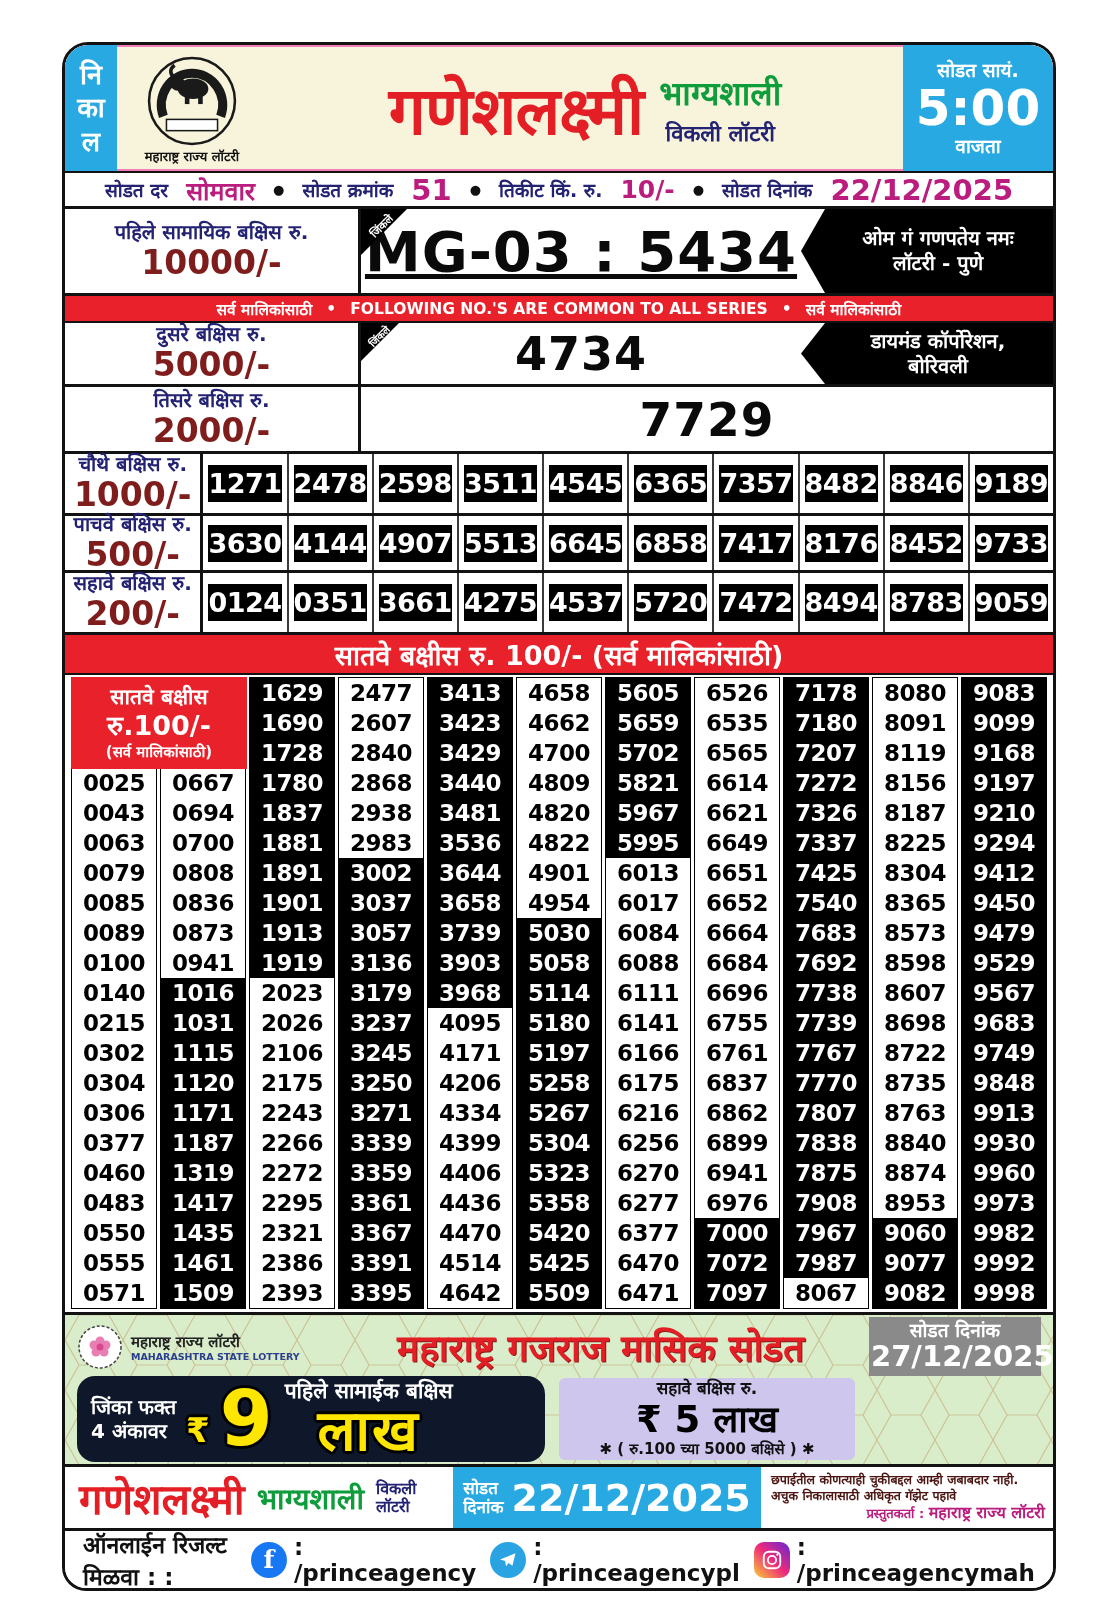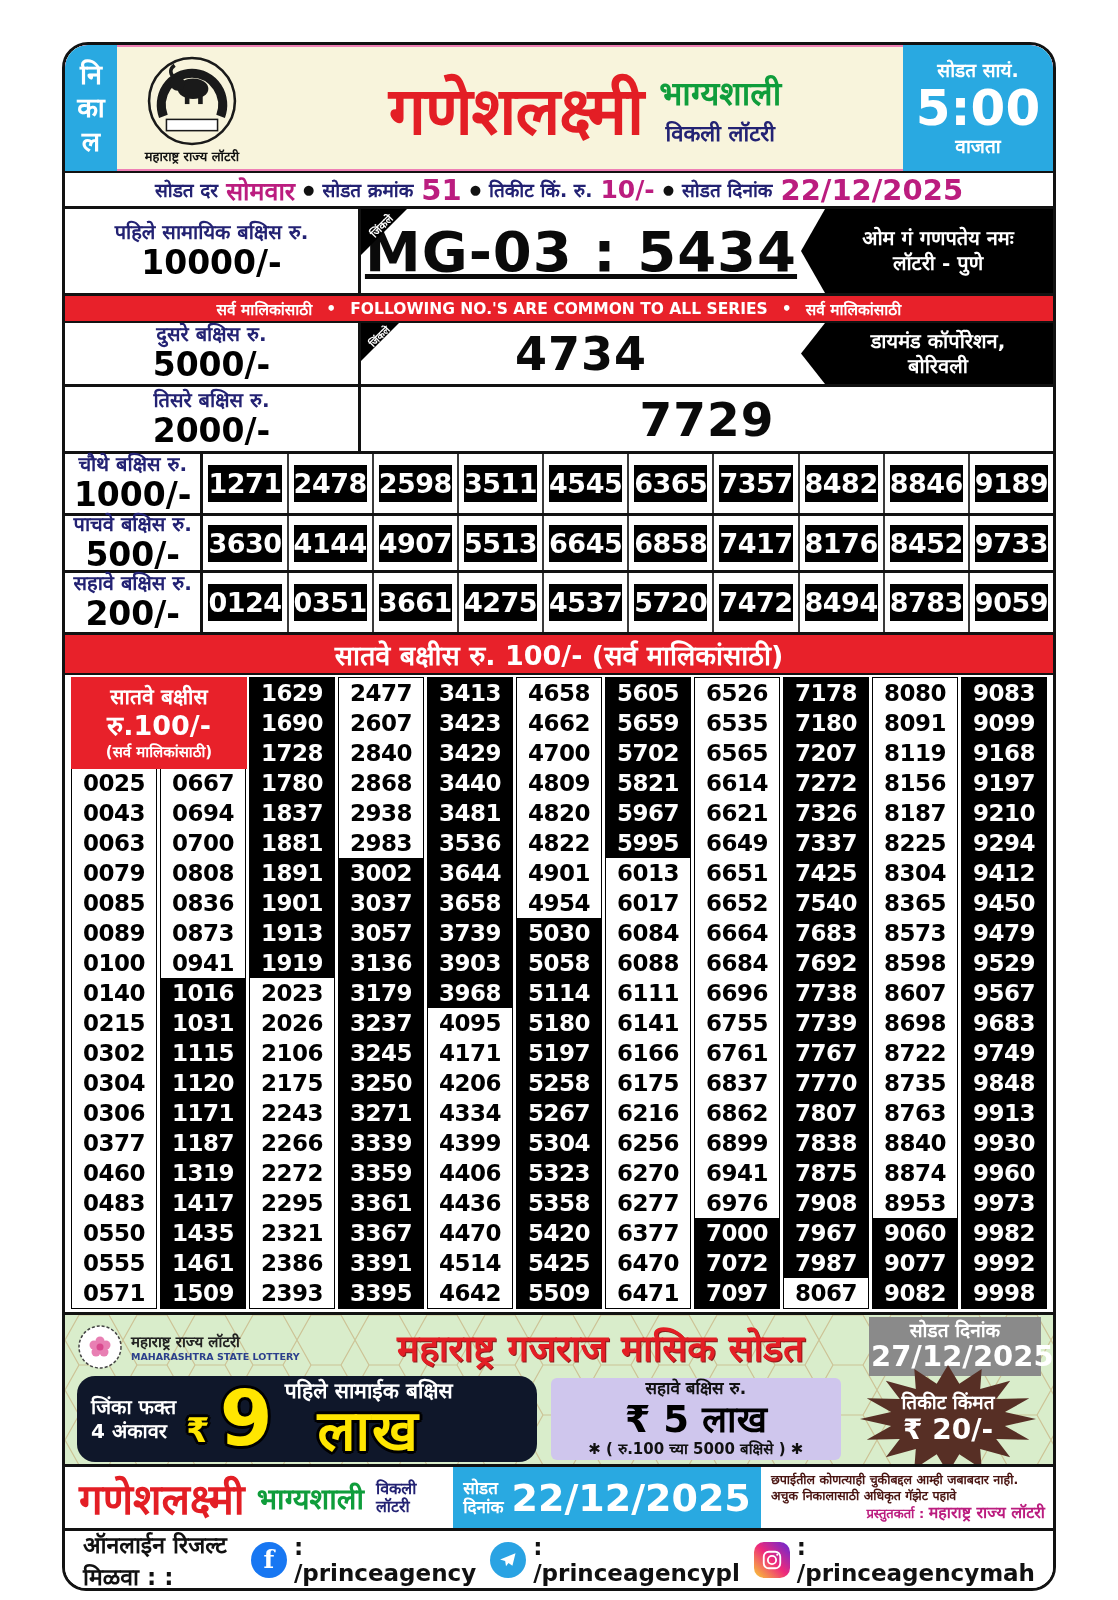--- a/index.html
+++ b/index.html
@@ -20,33 +20,33 @@
   .sub-stack { display:flex; flex-direction:column; align-items:center; gap:2px; }
   .sub1 { color:#0f9d3b; font-size:33px; font-weight:800; }
   .sub2 { color:#232273; font-size:22px; font-weight:700; }
   .timebox { width:150px; background:#29a9e1; border-radius:0 22px 0 0; display:flex; flex-direction:column;
              align-items:center; justify-content:center; color:#fff; }
   .timebox .t1 { font-size:19px; font-weight:700; }
   .timebox .t2 { font-size:50px; font-weight:800; line-height:1; }
   .timebox .t3 { font-size:19px; font-weight:700; }
 
   
-  .info-row { height:36px; display:flex; align-items:center; justify-content:center; gap:8px;
+  .info-row { height:36px; display:flex; align-items:center; justify-content:center; gap:18px;
               border-bottom:3px solid #121212; background:#fff; }
   .info-row .lbl { color:#232273; font-size:19px; font-weight:700; }
   .info-row .val { color:#bb1d7f; font-size:25px; font-weight:800; }
   .info-row .big { font-size:29px; }
   .info-row .dot { color:#111; font-size:13px; }
 
   
   .prow { display:flex; border-bottom:3px solid #121212; background:#fff; }
   .plabel { width:296px; border-right:3px solid #121212; display:flex; flex-direction:column;
             align-items:center; justify-content:center; line-height:1.15; }
   .plabel .pl { color:#232273; font-size:20px; font-weight:700; }
-  .plabel .pa { color:#000000; font-size:33px; font-weight:800; }
+  .plabel .pa { color:#7f1d1d; font-size:33px; font-weight:800; }
   .numbox { flex:1; position:relative; display:flex; align-items:center; justify-content:center; }
   .bignum { font-weight:800; color:#0a0a0a; letter-spacing:1px; }
   .corner { position:absolute; top:0; left:0; width:0; height:0;
             border-top:46px solid #000; border-right:46px solid transparent; }
   .corner-txt { position:absolute; top:9px; left:-4px; width:48px; text-align:center; transform:rotate(-45deg);
                 color:#fff; font-size:11px; font-weight:700; }
   .tag { width:252px; background:#000; color:#fff; display:flex; flex-direction:column; align-items:center;
          justify-content:center; clip-path:polygon(0 50%, 24px 0, 100% 0, 100% 100%, 24px 100%);
          padding-left:22px; line-height:1.25; }
   .tag span { font-size:20px; font-weight:700; text-align:center; }
@@ -658,29 +658,20 @@
         <div class="lakh-col">
           <div class="pahile">पहिले सामाईक बक्षिस</div>
           <div class="outl lakh">लाख</div>
         </div>
       </div>
       <div class="ad-lav">
         <div class="v1">सहावे बक्षिस रु.</div>
         <div class="v2">₹ 5 लाख</div>
         <div class="v3">✱ ( रु.100 च्या 5000 बक्षिसे ) ✱</div>
       </div>
-      <div class="ad-star">
-        <svg viewBox="0 0 180 112" width="186" height="112">
-          <polygon fill="#572f25" points="178,56 146.9,63 171.3,76.7 138.2,76 152.2,94.2 122.2,85.9 123.7,105.9 101.3,91.3 90,110 78.7,91.3 56.3,105.9 57.8,85.9 27.8,94.2 41.8,76 8.7,76.7 33.1,63 2,56 33.1,49 8.7,35.3 41.8,36 27.8,17.8 57.8,26.1 56.3,6.1 78.7,20.7 90,2 101.3,20.7 123.7,6.1 122.2,26.1 152.2,17.8 138.2,36 171.3,35.3 146.9,49"></polygon>
-        </svg>
-        <div class="ad-star-text">
-          <div class="s1">तिकीट किंमत</div>
-          <div class="s2">₹ 20/-</div>
-        </div>
-      </div>
     </div>
   </div>
 
   <div class="footer">
     <div class="f-brand">
       <div class="f-title">गणेशलक्ष्मी</div>
       <div class="f-sub">भाग्यशाली</div>
       <div class="f-weekly">
         <span>विकली</span>
         <span>लॉटरी</span>

